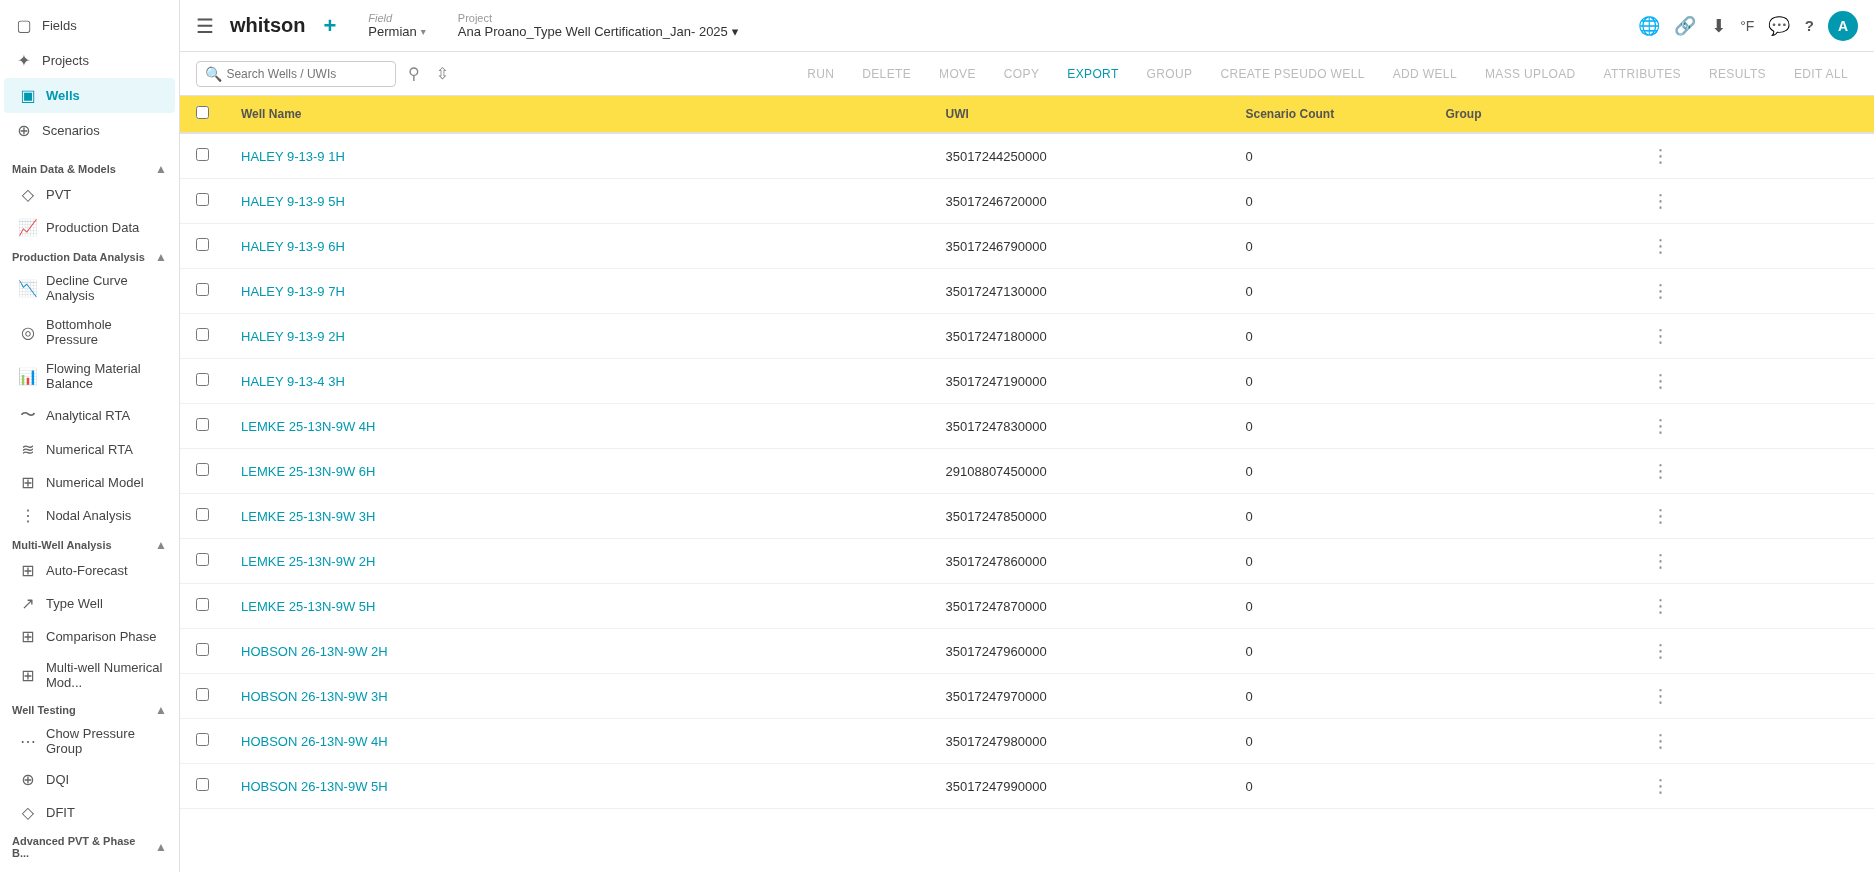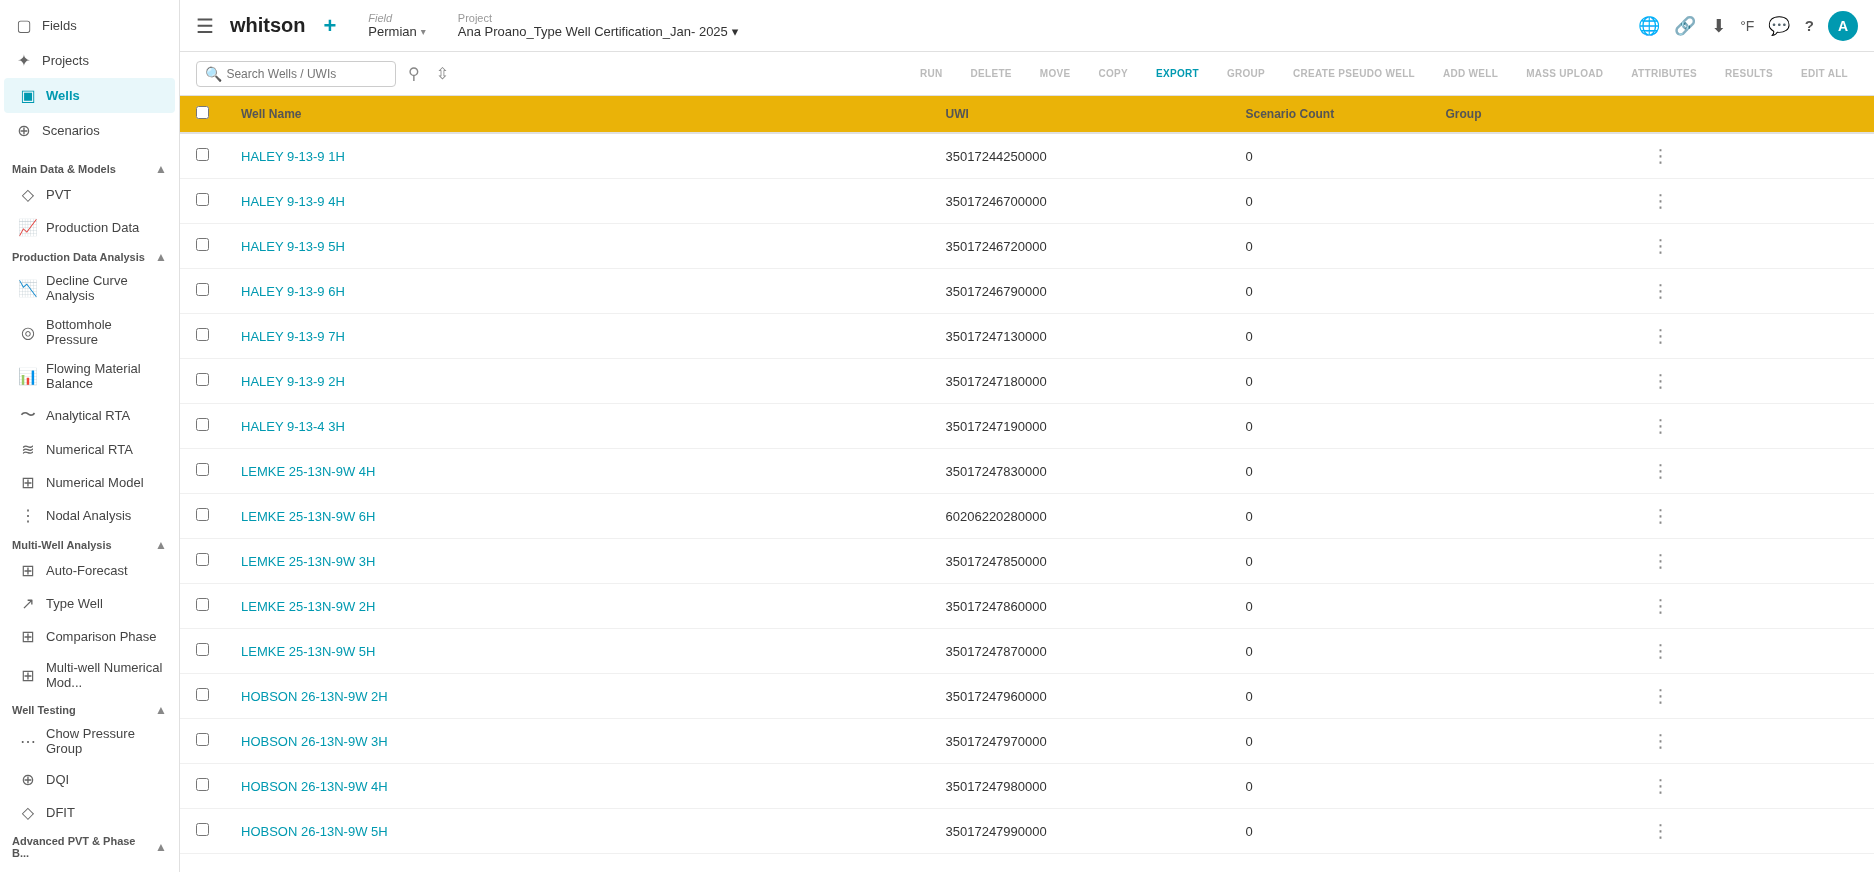--- a/index.html
+++ b/index.html
@@ -144,42 +144,42 @@
       color: #888;
       font-size: 16px;
       padding: 4px;
     }
     .toolbar-sep { flex: 1; }
     .toolbar-btn {
       padding: 5px 10px;
       border: none;
       background: none;
       cursor: pointer;
-      font-size: 10px;
-      font-weight: 700;
+      font-size: 12px;
+      font-weight: 400;
       color: #aaa;
       letter-spacing: 0.03em;
       text-transform: uppercase;
     }
     .toolbar-btn.active-btn { color: #0099b0; }
     .toolbar-btn.disabled { color: #bbb; cursor: default; }
 
     
     .table-container {
       flex: 1;
       overflow-y: auto;
       overflow-x: auto;
     }
     table {
       width: 100%;
       border-collapse: collapse;
       font-size: 13px;
     }
     thead tr {
-      background: #eab308;
+      background: #fde047;
       border-bottom: 2px solid #e0e0e0;
     }
     thead th {
       text-align: left;
       padding: 10px 16px;
       font-weight: 600;
       color: #555;
       font-size: 12px;
       white-space: nowrap;
     }
@@ -418,32 +418,20 @@
       <td class="scenario-count">0</td>
       <td></td>
       <td>
         <button class="more-btn">⋮</button>
       </td>
     </tr>
           <tr>
       <td>
         <input type="checkbox" class="row-checkbox" style="">
       </td>
-      <td class="well-name">HALEY 9-13-9 4H</td>
-      <td>35017246700000</td>
-      <td class="scenario-count">0</td>
-      <td></td>
-      <td>
-        <button class="more-btn">⋮</button>
-      </td>
-    </tr>
-          <tr>
-      <td>
-        <input type="checkbox" class="row-checkbox" style="">
-      </td>
       <td class="well-name">HALEY 9-13-9 5H</td>
       <td>35017246720000</td>
       <td class="scenario-count">0</td>
       <td></td>
       <td>
         <button class="more-btn">⋮</button>
       </td>
     </tr>
           <tr>
       <td>
@@ -503,21 +491,21 @@
       <td></td>
       <td>
         <button class="more-btn">⋮</button>
       </td>
     </tr>
           <tr>
       <td>
         <input type="checkbox" class="row-checkbox" style="">
       </td>
       <td class="well-name">LEMKE 25-13N-9W 6H</td>
-      <td>60206220280000</td>
+      <td>29108807450000</td>
       <td class="scenario-count">0</td>
       <td></td>
       <td>
         <button class="more-btn">⋮</button>
       </td>
     </tr>
           <tr>
       <td>
         <input type="checkbox" class="row-checkbox" style="">
       </td>

